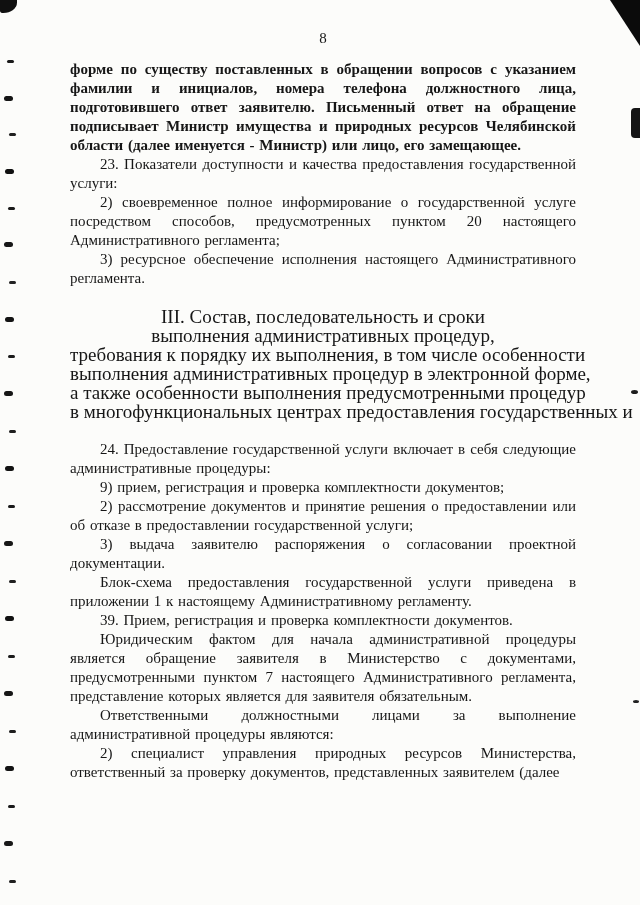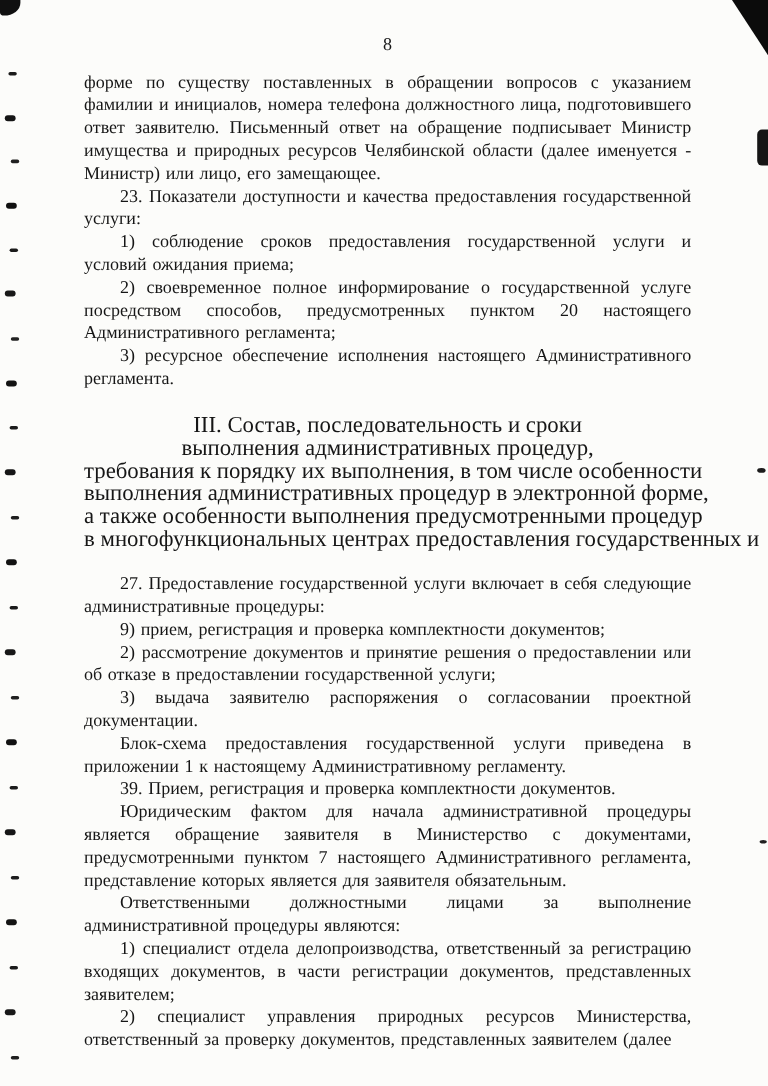--- a/index.html
+++ b/index.html
@@ -28,21 +28,21 @@
     margin-bottom: 13px;
   }
 
   .para {
     font-size: 15px;
     line-height: 19px;
     text-align: justify;
     text-indent: 30px;
     word-spacing: 1px;
   }
-  .para.noindent { text-indent: 0; }
+  .para.noindent { text-indent: 0; font-weight: bold; }
 
   .heading {
     font-size: 19px;
     line-height: 19px;
     text-align: center;
     margin: 19px 0;
   }
   .heading div { white-space: nowrap; }
 
   
@@ -124,38 +124,36 @@
   <div class="speck-right-1"></div>
   <div class="speck-right-2"></div>
   <div class="specks"></div>
 
   <div class="text-col">
 
     <div class="page-number">8</div>
 
     <p class="para noindent">форме по существу поставленных в обращении вопросов с указанием фамилии и инициалов, номера телефона должностного лица, подготовившего ответ заявителю. Письменный ответ на обращение подписывает Министр имущества и природных ресурсов Челябинской области (далее именуется - Министр) или лицо, его замещающее.</p>
     <p class="para">23. Показатели доступности и качества предоставления государственной услуги:</p>
-    <p class="para">1) соблюдение сроков предоставления государственной услуги и условий ожидания приема;</p>
     <p class="para">2) своевременное полное информирование о государственной услуге посредством способов, предусмотренных пунктом 20 настоящего Административного регламента;</p>
     <p class="para">3) ресурсное обеспечение исполнения настоящего Административного регламента.</p>
 
     <div class="heading">
       <div>III. Состав, последовательность и сроки</div>
       <div>выполнения административных процедур,</div>
       <div>требования к порядку их выполнения, в том числе особенности</div>
       <div>выполнения административных процедур в электронной форме,</div>
       <div>а также особенности выполнения предусмотренными процедур</div>
       <div>в многофункциональных центрах предоставления государственных и</div>
     </div>
 
-    <p class="para">27. Предоставление государственной услуги включает в себя следующие административные процедуры:</p>
+    <p class="para">24. Предоставление государственной услуги включает в себя следующие административные процедуры:</p>
     <p class="para">9) прием, регистрация и проверка комплектности документов;</p>
     <p class="para">2) рассмотрение документов и принятие решения о предоставлении или об отказе в предоставлении государственной услуги;</p>
     <p class="para">3) выдача заявителю распоряжения о согласовании проектной документации.</p>
     <p class="para">Блок-схема предоставления государственной услуги приведена в приложении 1 к настоящему Административному регламенту.</p>
     <p class="para">39. Прием, регистрация и проверка комплектности документов.</p>
     <p class="para">Юридическим фактом для начала административной процедуры является обращение заявителя в Министерство с документами, предусмотренными пунктом 7 настоящего Административного регламента, представление которых является для заявителя обязательным.</p>
     <p class="para">Ответственными должностными лицами за выполнение административной процедуры являются:</p>
-    <p class="para">1) специалист отдела делопроизводства, ответственный за регистрацию входящих документов, в части регистрации документов, представленных заявителем;</p>
     <p class="para">2) специалист управления природных ресурсов Министерства, ответственный за проверку документов, представленных заявителем (далее</p>
 
   </div>
 </div>
 
 </body></html>

